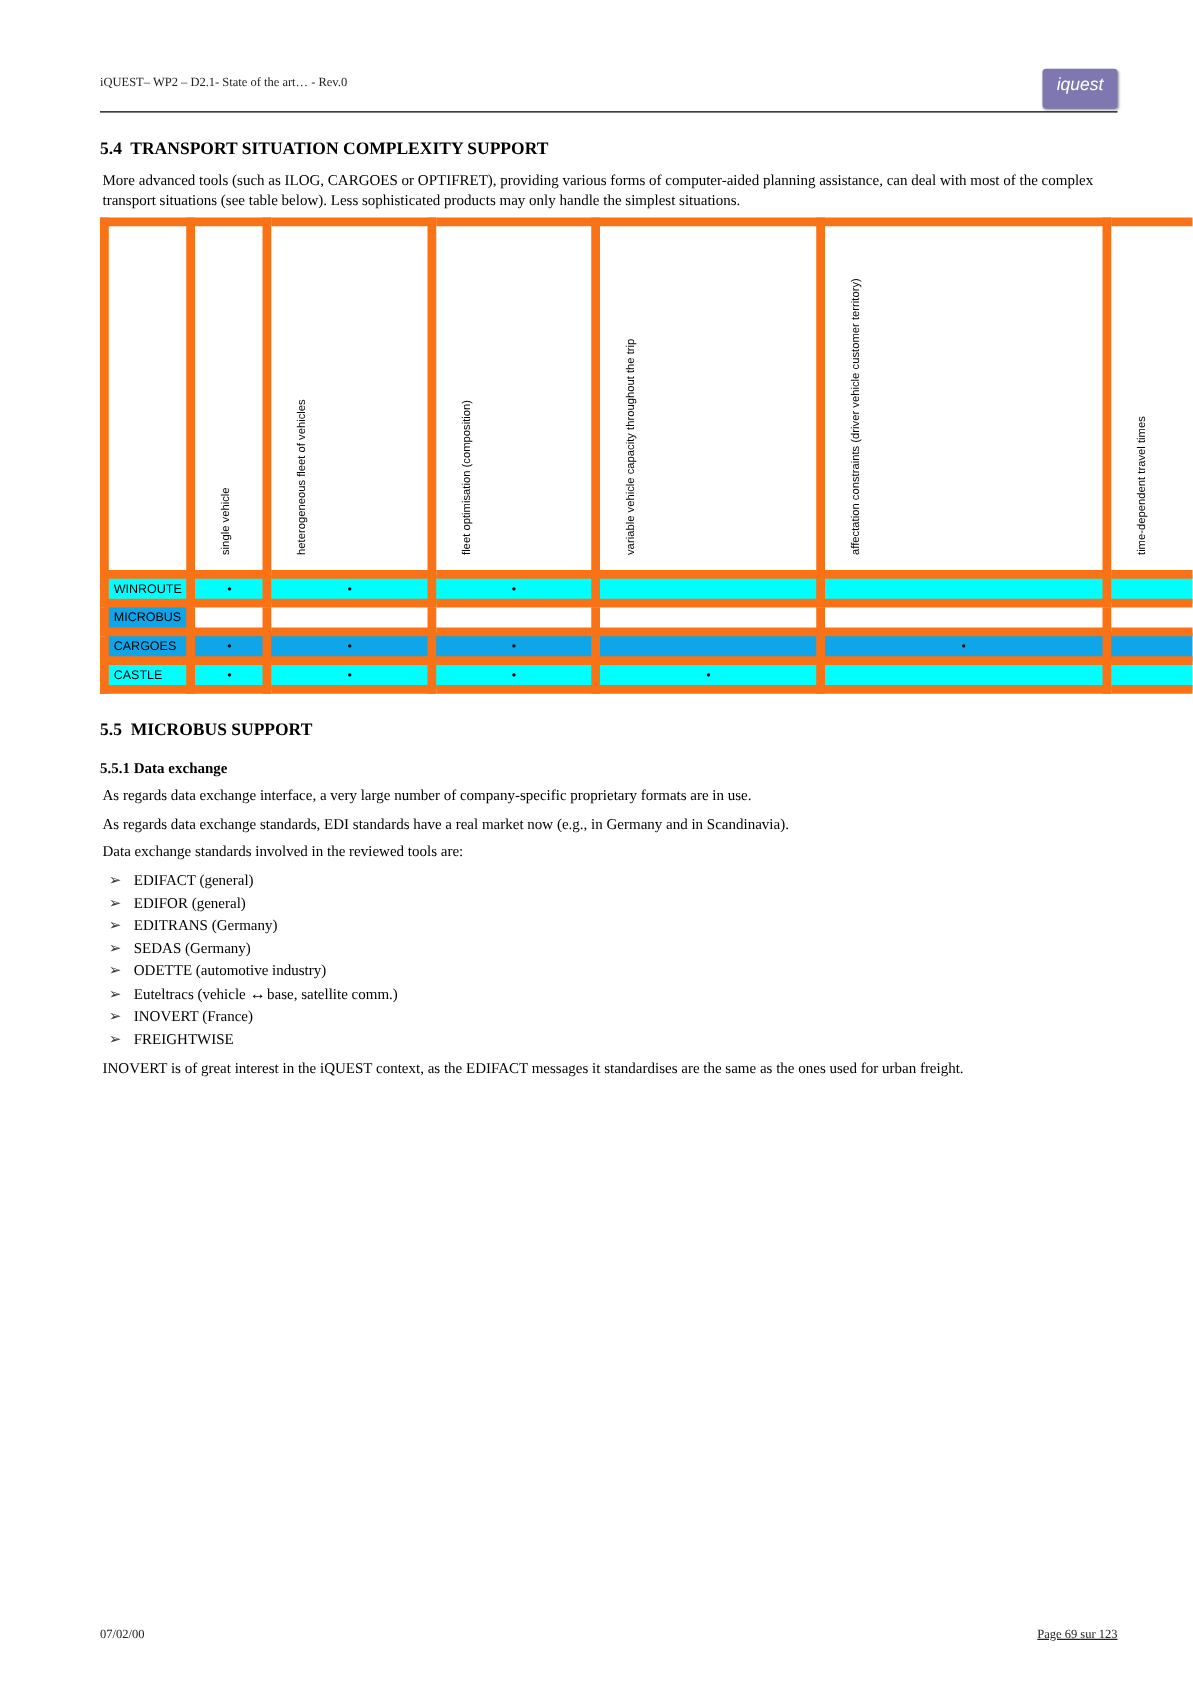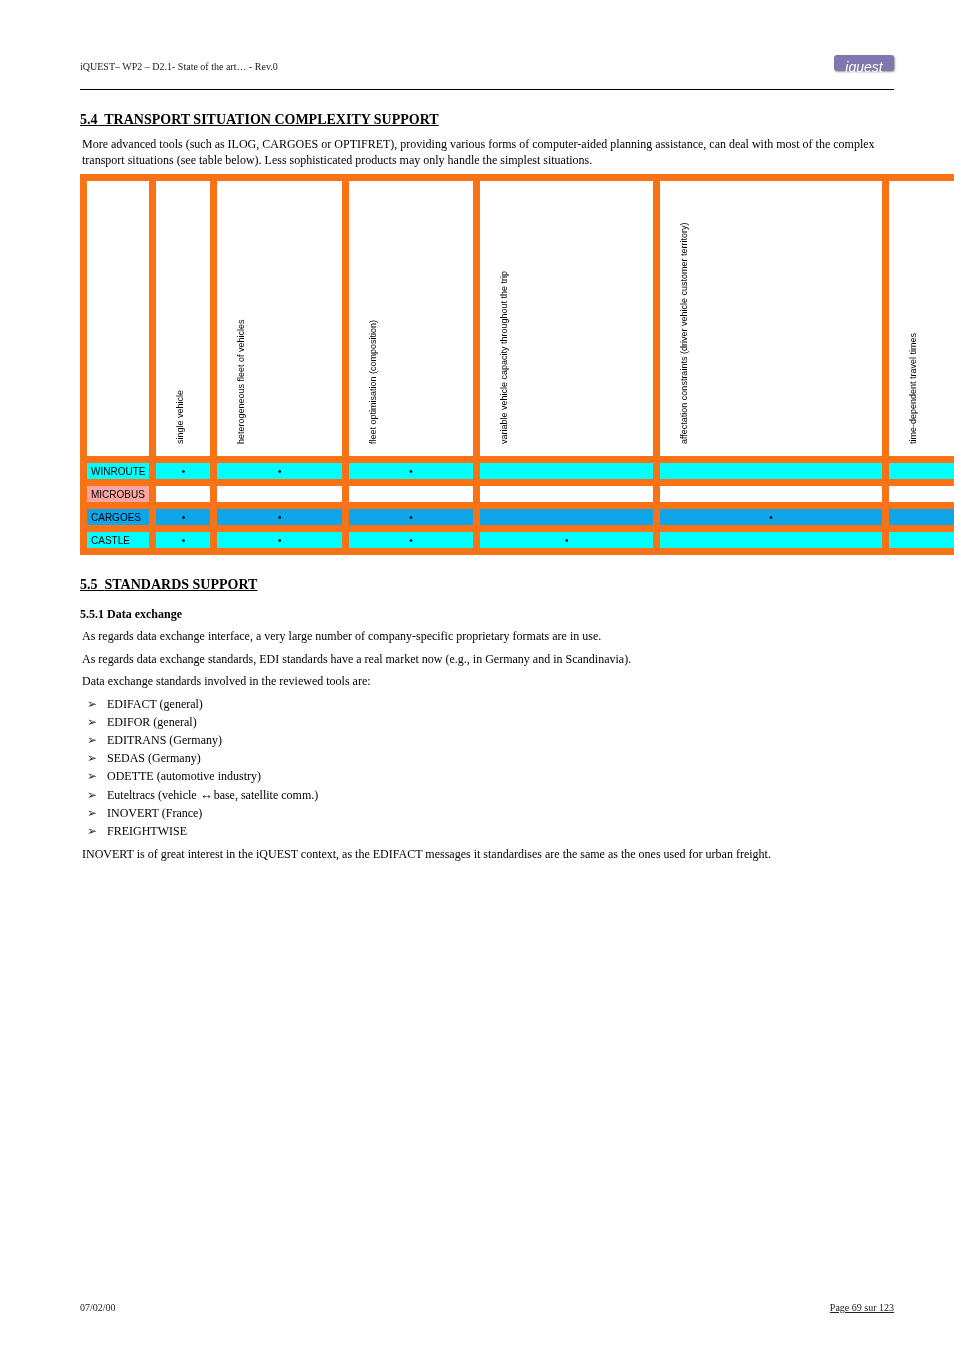--- a/index.html
+++ b/index.html
@@ -27,42 +27,41 @@
     color: #222;
     position: absolute;
     left: 0;
     top: 6px;
   }
   .logo {
     position: absolute;
     right: 0;
     top: 0;
     width: 60px;
-    height: 16px;
+    height: 32px;
     background: #7f77b0;
     border-radius: 3px;
     color: #fff;
     font-family: "Segoe UI", Arial, sans-serif;
     font-size: 14px;
     font-style: italic;
     line-height: 24px;
     text-align: center;
     box-shadow: 1px 1px 2px rgba(0,0,0,0.4);
     font-weight: 500;
   }
   hr.hdr {
     border: none;
     border-top: 1px solid #000;
     margin: 4px 0 20px 0;
   }
   h3.sec {
     font-size: 14px;
     font-weight: bold;
     margin: 22px 0 8px 0;
-    text-decoration: underline;
   }
   p.body {
     font-size: 12px;
     margin: 6px 2px;
     line-height: 1.35;
   }
   table.cmp {
     border-collapse: collapse;
     width: 100%;
     font-size: 10px;
@@ -99,21 +98,21 @@
   }
   table.cmp td.chk {
     width: 31px;
     height: 16px;
     text-align: center;
     vertical-align: middle;
     font-size: 10px;
   }
   .row-cyan td, .row-cyan th.rowlabel { background: #00ffff; }
   .row-yellow td, .row-yellow th.rowlabel { background: #0ea5e9; }
-  .row-plain td, .row-plain th.rowlabel { background: #fca5a5; }
+  .row-plain td, .row-plain th.rowlabel { background: #0ea5e9; }
   table.cmp td.blank { background: #fff; }
   table.cmp .hdrrow th { background: #fff; }
 
   h4.subsec {
     font-size: 12px;
     font-weight: bold;
     margin: 14px 0 6px 0;
   }
   ul.arrows {
     list-style: none;
@@ -210,21 +209,21 @@
           <td class="chk">•</td>
           <td class="chk">•</td>
           <td class="chk"></td>
           <td class="chk"></td>
         </tr>
       </tbody>
 </table>
 
 <h3 class="sec">
   <span>5.5</span>&nbsp;
-  <span>STANDARDS SUPPORT</span>
+  <span>MICROBUS SUPPORT</span>
 </h3>
 <h4 class="subsec">5.5.1 Data exchange</h4>
 <p class="body">As regards data exchange interface, a very large number of company-specific proprietary formats are in use.</p>
 <p class="body">As regards data exchange standards, EDI standards have a real market now (e.g., in Germany and in Scandinavia).</p>
 <p class="body">Data exchange standards involved in the reviewed tools are:</p>
 <ul class="arrows">
       <li>EDIFACT (general)</li>
       <li>EDIFOR (general)</li>
       <li>EDITRANS (Germany)</li>
       <li>SEDAS (Germany)</li>

